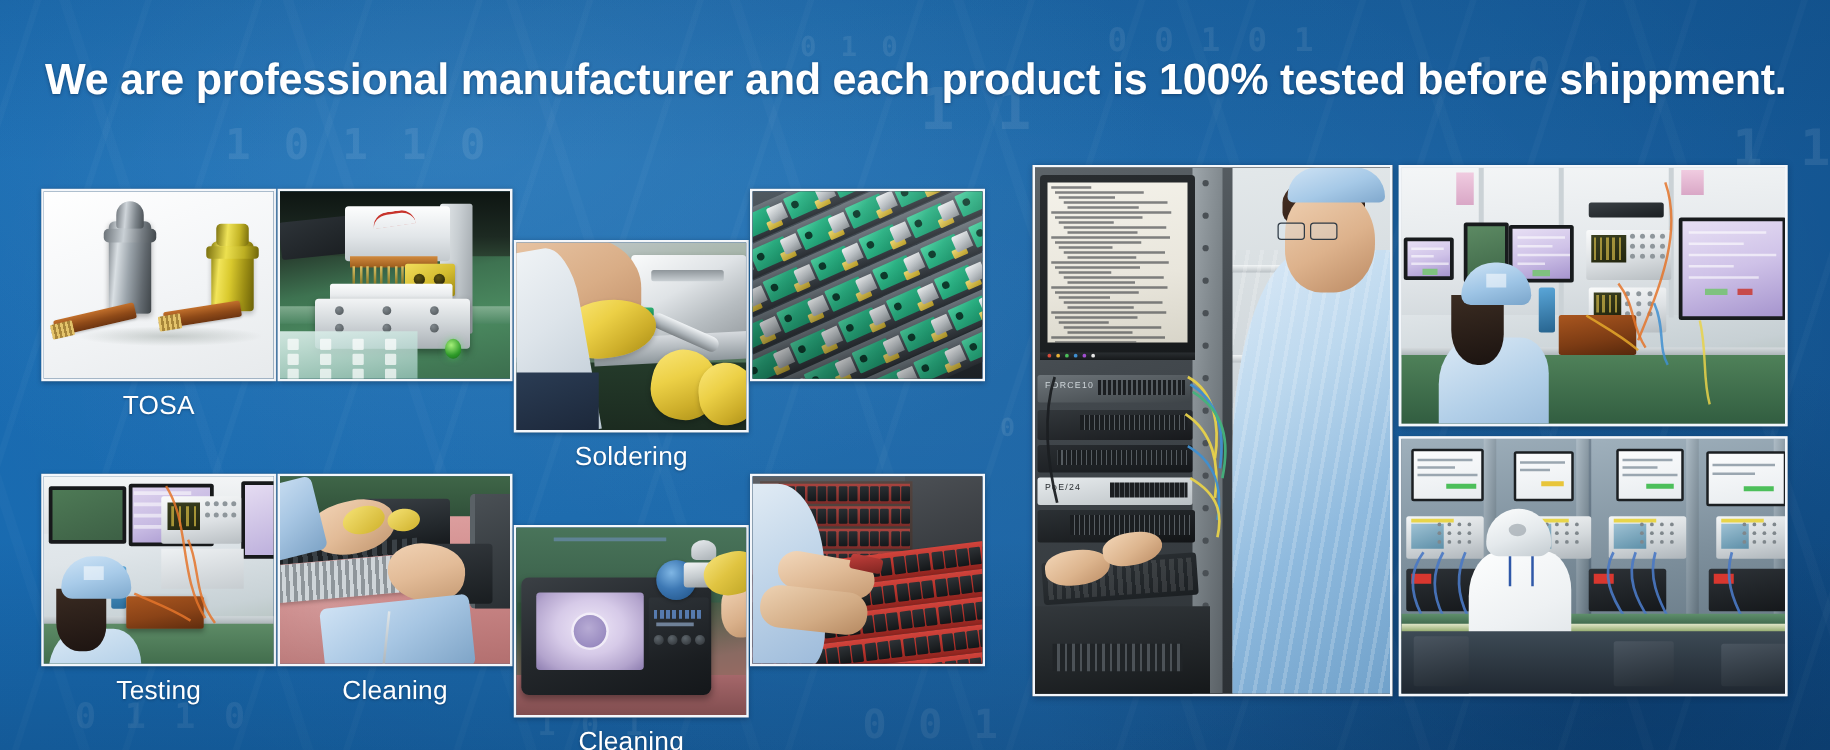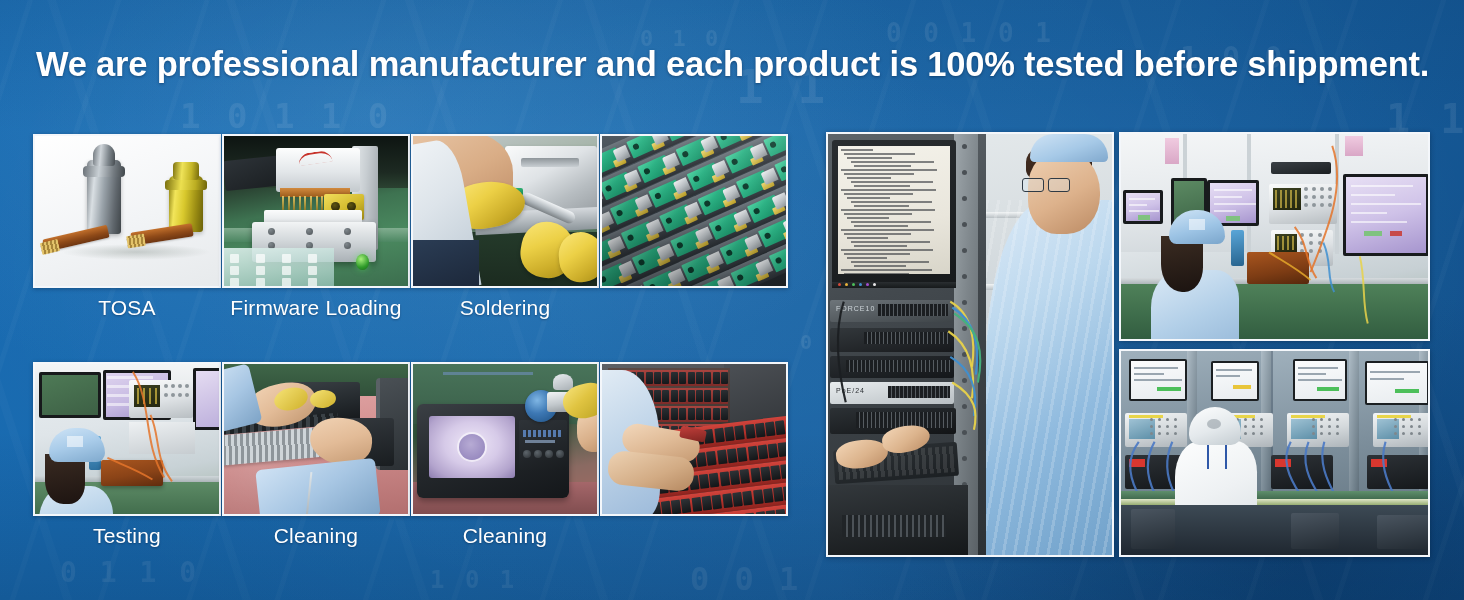--- a/index.html
+++ b/index.html
@@ -89,27 +89,27 @@
     top: 134px;
     width: 757px;
     height: 420px;
   }
   .proc-row { position: absolute; left: 0; width: 757px; height: 192px; }
   .proc-row.row-1 { top: 0; }
   .proc-row.row-2 { top: 228px; }
 
   .proc-cell {
     position: absolute;
-    top: 0;
+    top: 17px;
     width: 188px;
     height: 154px;
   }
   .proc-cell.c0 { left: 0px; }
   .proc-cell.c1 { left: 189px; }
-  .proc-cell.c2 { left: 378px; }
+  .proc-cell.c2 { left: 378px; margin-top: 41px; }
   .proc-cell.c3 { left: 567px; }
 
   .photo {
     position: relative;
     width: 100%;
     height: 154px;
     border: 2px solid #f4f7fb;
     overflow: hidden;
     background: #0d3f6d;
     box-shadow: 0 1px 4px rgba(0,20,45,0.35);
@@ -795,21 +795,20 @@
                 <i style="left:32px;top:18px"></i>
                 <i style="left:58px;top:18px"></i>
                 <i style="left:84px;top:18px"></i>
                 <i style="left:6px;top:30px"></i>
                 <i style="left:32px;top:30px"></i>
                 <i style="left:58px;top:30px"></i>
                 <i style="left:84px;top:30px"></i>
               </div>
           </div>
         </div>
-        <div class="caption">Firmware  Loading</div>
       </div>
 
       <div class="proc-cell c2">
         <div class="photo">
           <div class="photo-inner sc-sold">
             <div class="sd-dark"></div>
             <div class="sd-knob"></div>
             <div class="sd-fixture"></div>
             <div class="sd-fixture-slot"></div>
             <div class="sd-bench"></div>

